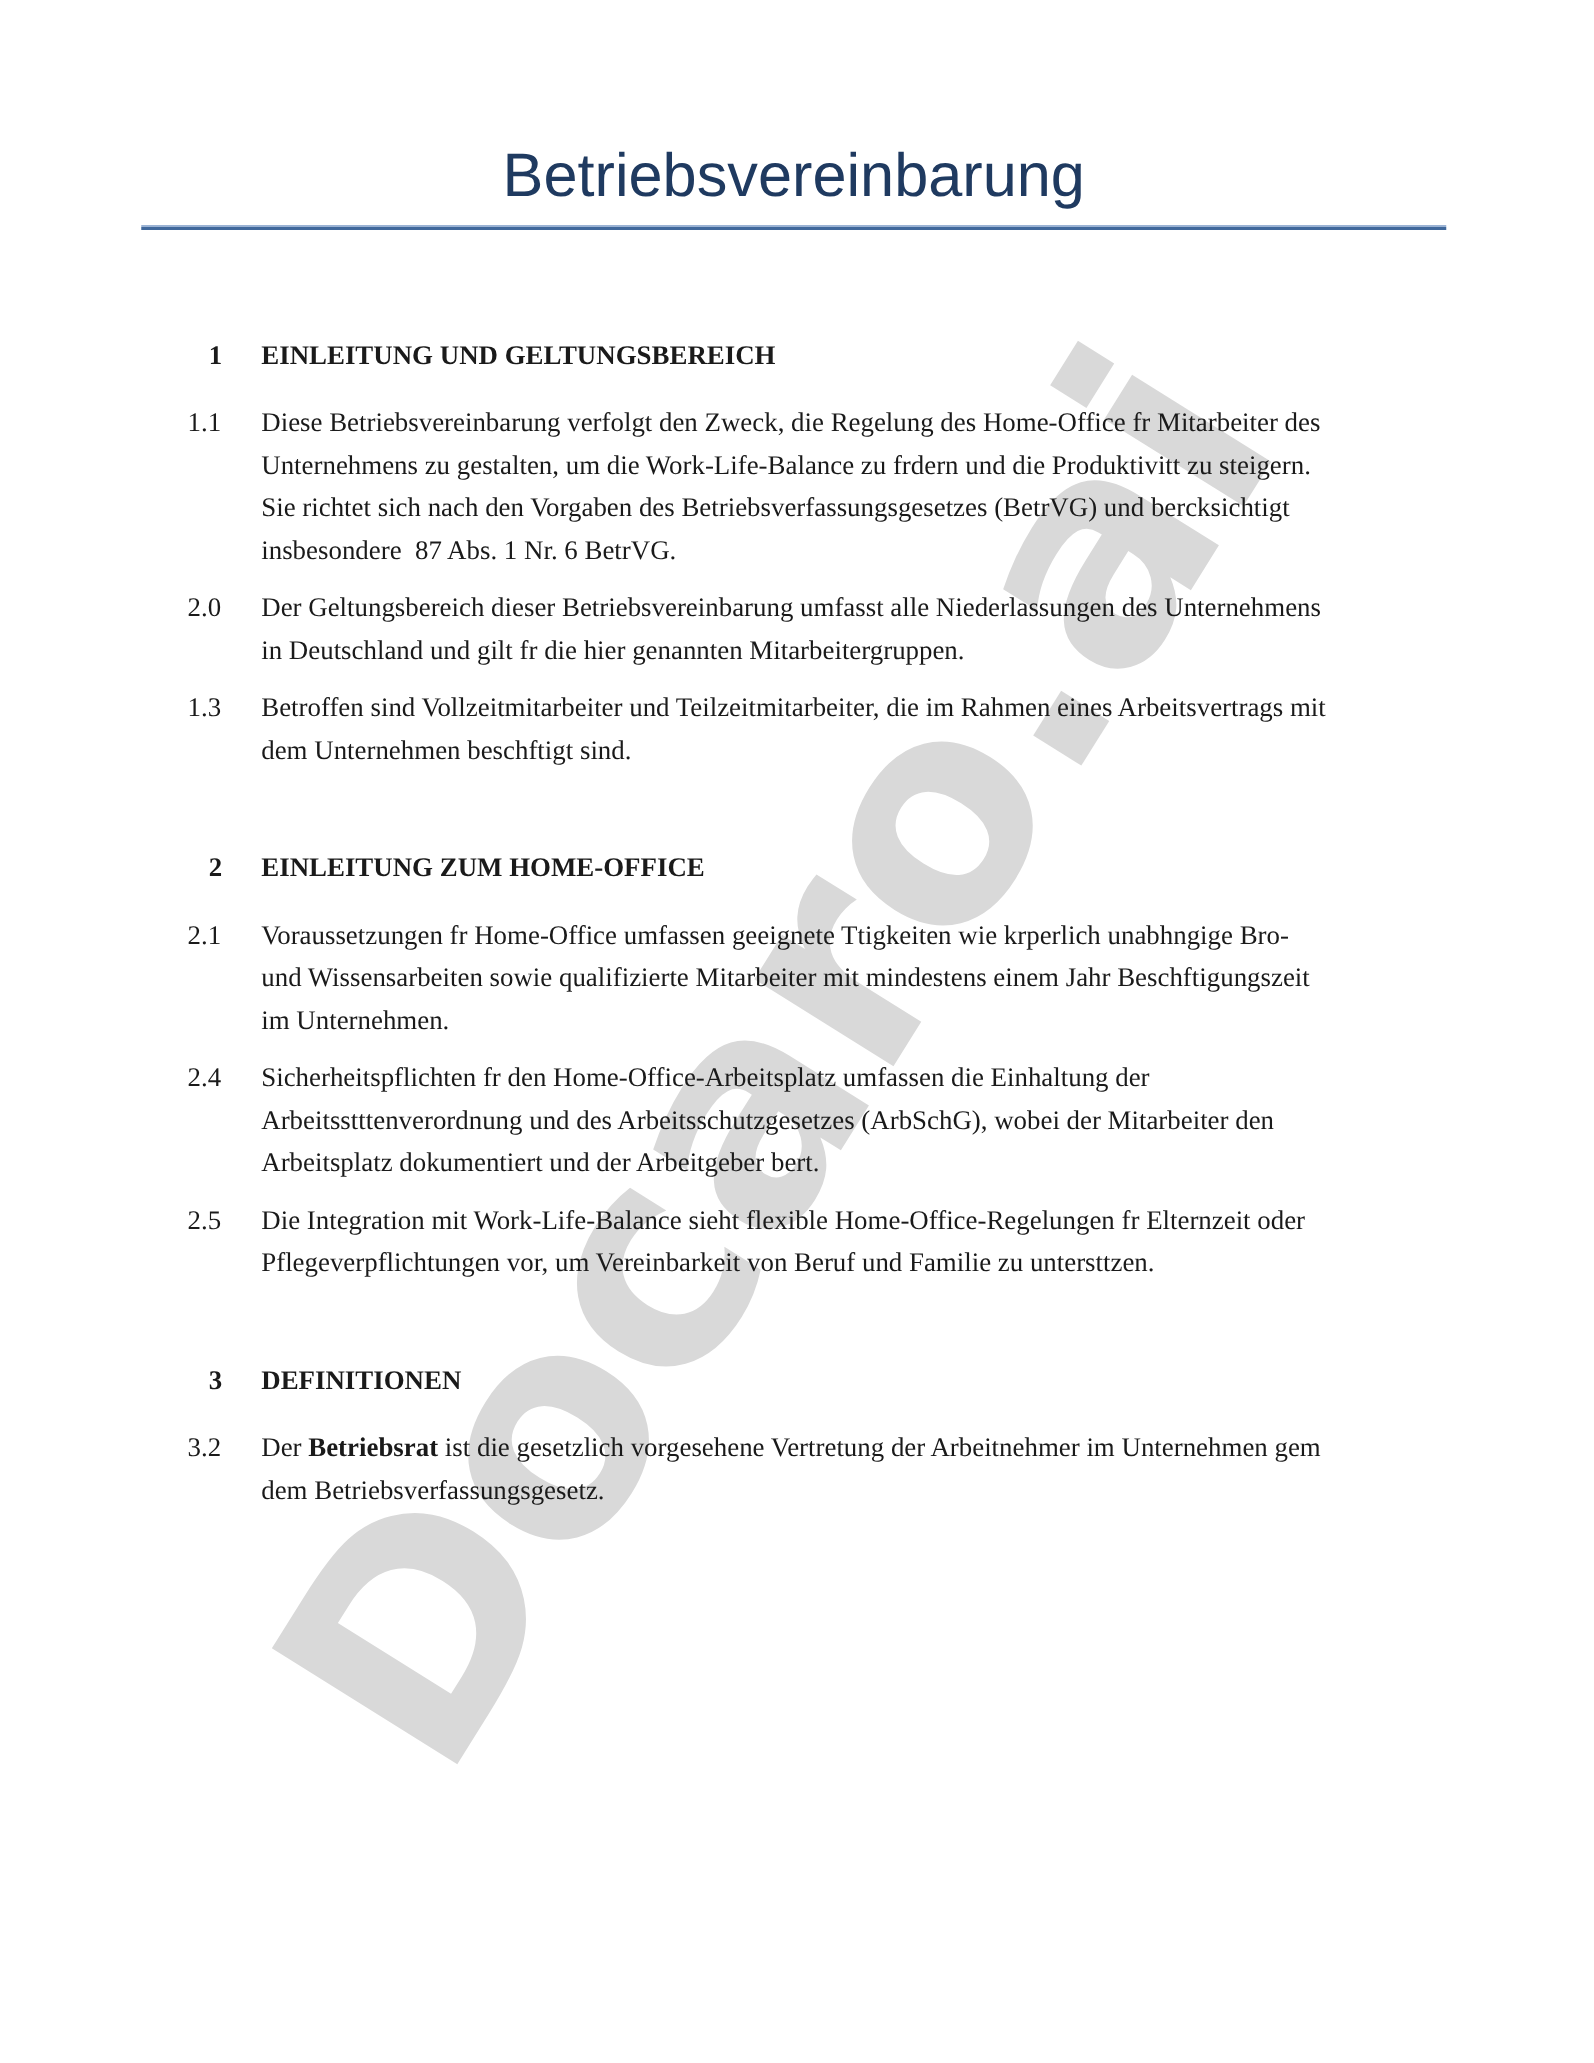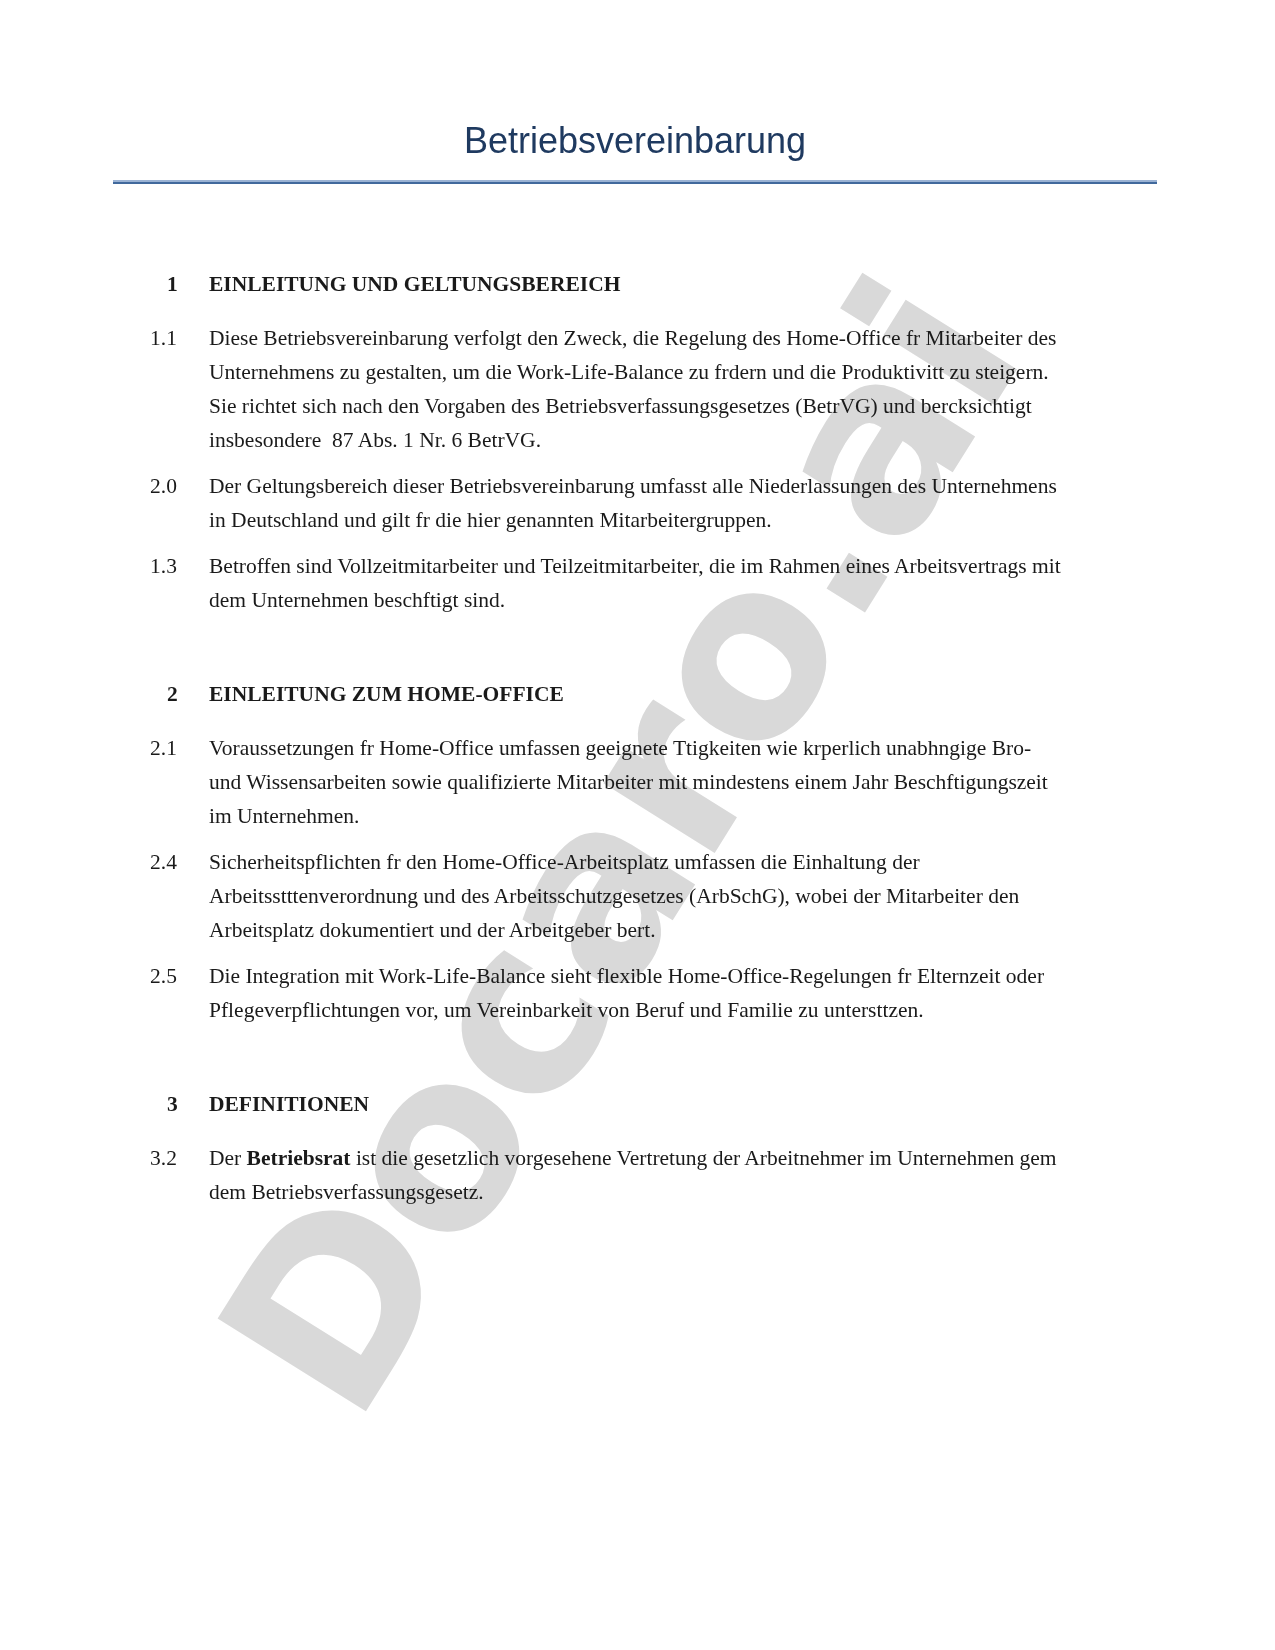--- a/index.html
+++ b/index.html
@@ -28,21 +28,21 @@
     white-space:nowrap;
     z-index:0;
     user-select:none;
   }
   .content{position:relative;z-index:1;padding-top:112px;}
   .doc-title{
     margin:0 118px 0 113px;
     text-align:center;
     font-family:"Liberation Sans","DejaVu Sans",sans-serif;
     font-weight:400;
-    font-size:36px;
+    font-size:49px;
     line-height:58px;
     color:var(--title-text,#1f3a60);
   }
   .title-rule{
     margin:10px 118px 0 113px;
     height:4px;
     background:linear-gradient(to bottom,
       var(--rule-light,#9bb3d4) 0 45%,
       var(--rule-dark,#41699c) 45% 100%);
   }

